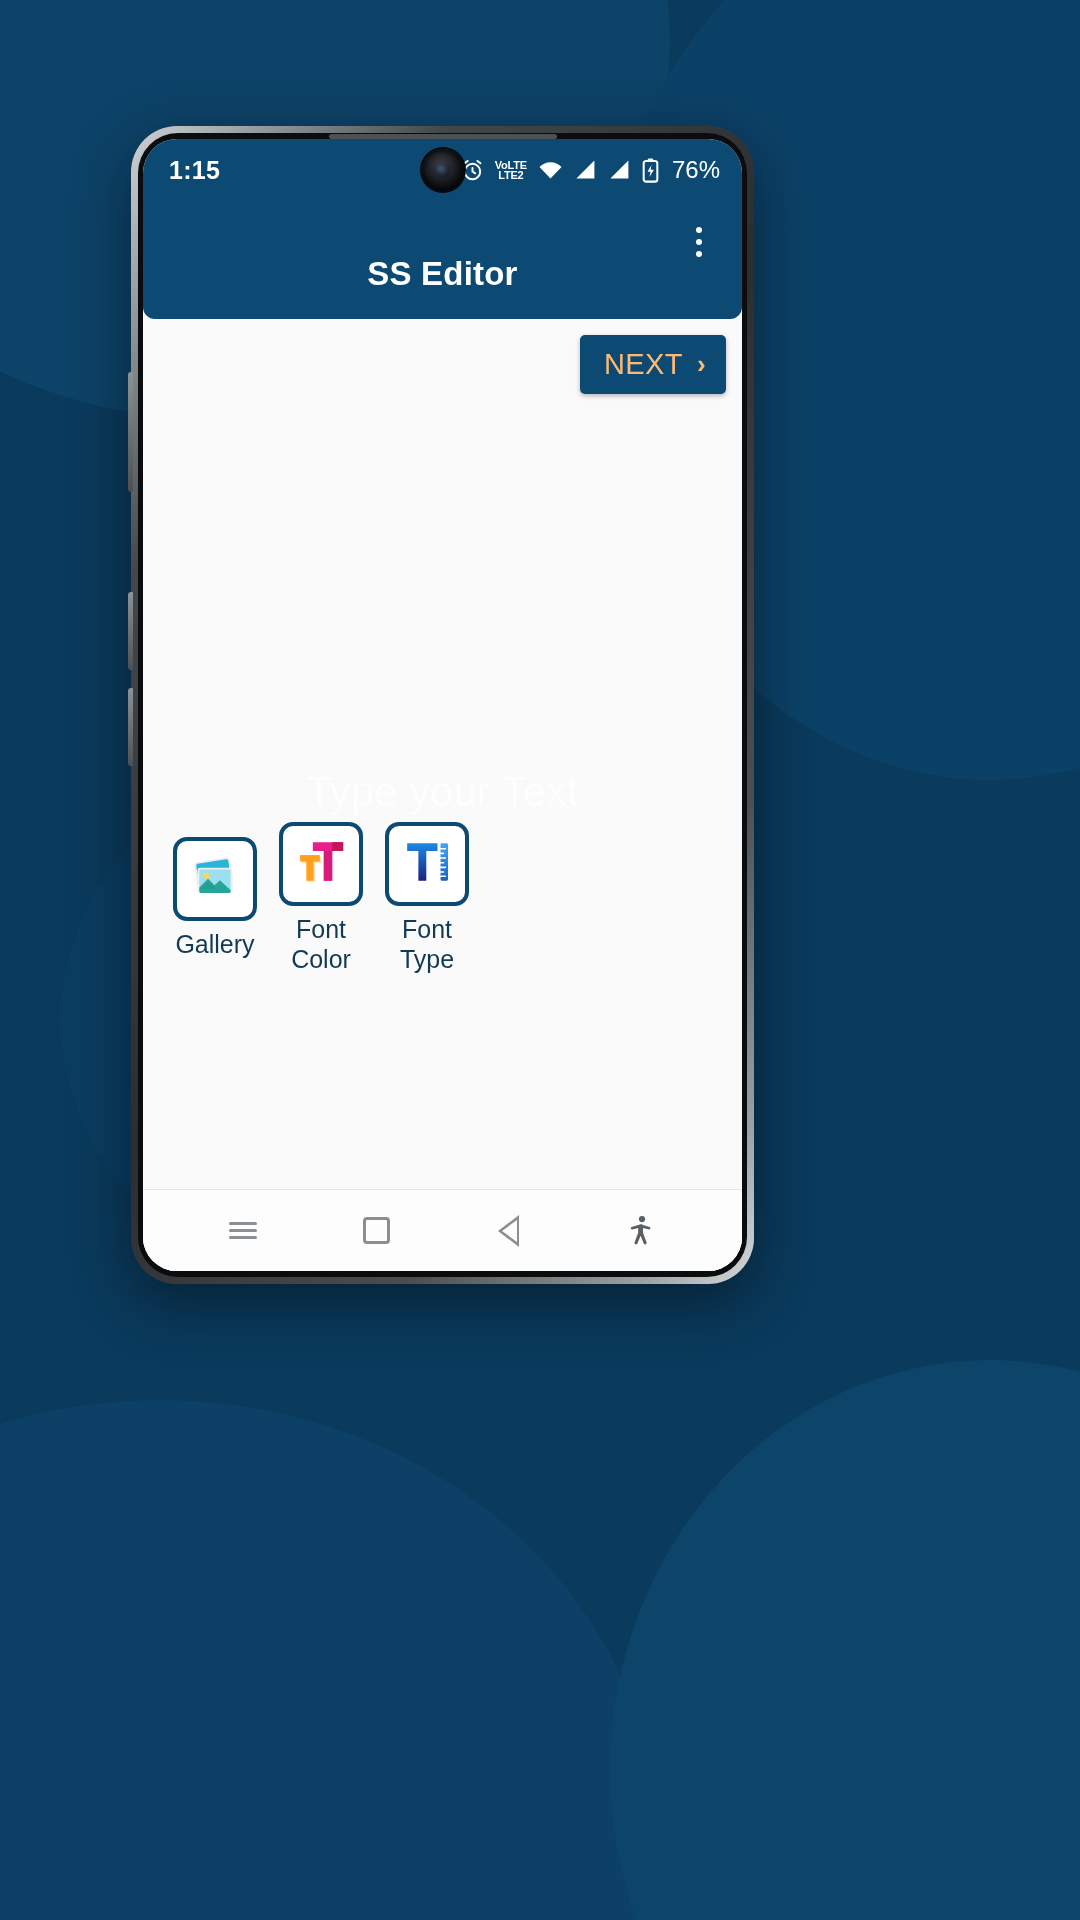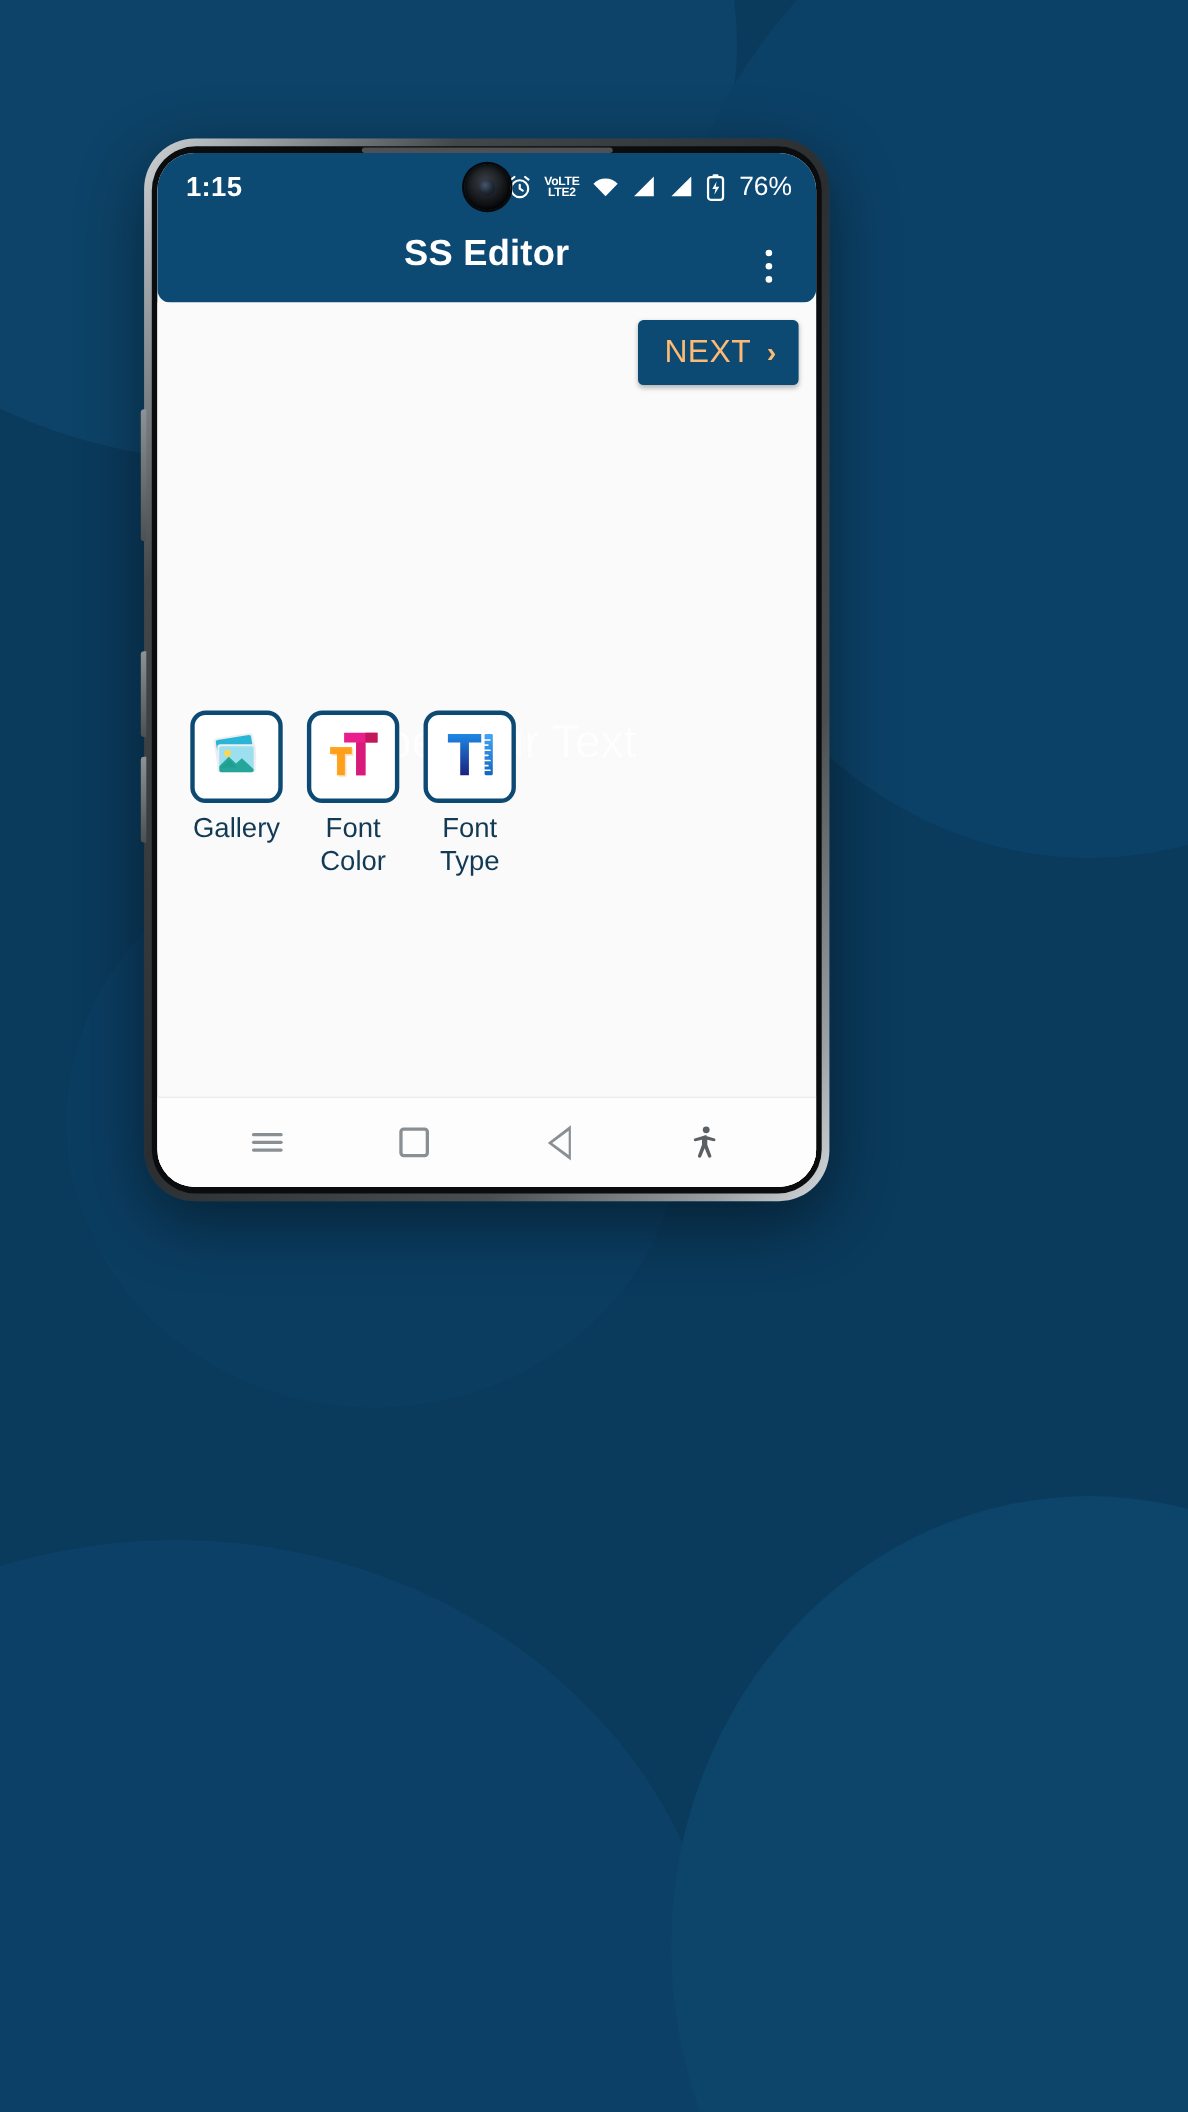--- a/index.html
+++ b/index.html
@@ -15,21 +15,21 @@
   .blob{ position:absolute; border-radius:50%; }
   .blob-a{ width:900px; height:760px; left:-230px; top:-340px; background:#0d4368; }
   .blob-b{ width:780px; height:900px; right:-300px; top:-120px; background:#0c4167; }
   .blob-c{ width:1000px; height:900px; left:-340px; bottom:-380px; background:#0c4066; }
   .blob-d{ width:760px; height:820px; right:-290px; bottom:-260px; background:#0d4469; }
   .blob-e{ width:560px; height:520px; left:60px; top:760px; background:#0b3d61; }
 
   
   .phone{
     position:absolute; left:131px; top:126px;
-    width:623px; height:966px;
+    width:623px; height:1158px;
     border-radius:46px;
     background:linear-gradient(125deg,#cfd3d6 0%,#8e9498 10%,#43474a 22%,#2b2e31 50%,#4a4e51 76%,#9aa0a4 92%,#d6dadd 100%);
     padding:7px;
     box-shadow:0 18px 60px rgba(0,0,0,.45);
   }
   .phone-inner{
     width:100%; height:100%;
     border-radius:40px;
     background:#0b0c0d;
     padding:6px 5px;
@@ -78,21 +78,21 @@
     content:""; width:15px; height:15px; border-radius:50%;
     background:radial-gradient(circle at 40% 35%, #45566b 0%, #1d2733 55%, #0a0e13 100%);
   }
 
   
   .appbar{
     background:#0d4a73; color:#fff; flex:0 0 auto;
     padding:10px 0 26px; position:relative;
     border-bottom-left-radius:12px; border-bottom-right-radius:12px;
   }
-  .appbar-title{ text-align:center; font-size:33px; font-weight:700; letter-spacing:.2px; }
+  .appbar-title{ text-align:center; font-size:33px; font-weight:700; letter-spacing:.2px;margin-top:44px; }
   .appbar-sub{ text-align:center; font-size:30px; font-weight:400; margin-top:11px; }
   .kebab{
     position:absolute; right:26px; top:18px;
     width:34px; height:46px;
     display:flex; flex-direction:column; align-items:center; justify-content:center; gap:6px;
     cursor:pointer;
   }
   .kebab i{ width:6px; height:6px; border-radius:50%; background:#fff; display:block; }
 
   
@@ -113,21 +113,21 @@
     transform:translate(-50%,-50%);
     font-size:42px; color:#ffffff; font-weight:400;
     text-shadow:0 0 1px rgba(0,0,0,.06);
     white-space:nowrap; pointer-events:none;
     opacity:.96;
   }
 
   
   .tools{
     display:flex; gap:14px; padding:0 0 0 26px;
-    position:absolute; left:0; bottom:199px;
+    position:absolute; left:0; bottom:215px;align-items:center;
   }
   .tool{ width:92px; display:flex; flex-direction:column; align-items:center; cursor:pointer; }
   .tool-box{
     width:84px; height:84px; border:4px solid #0d4a73; border-radius:14px;
     background:#fff; display:flex; align-items:center; justify-content:center;
   }
   .tool-label{
     margin-top:9px; font-size:25px; color:#123a54; text-align:center;
     line-height:1.18; font-weight:400;
   }

